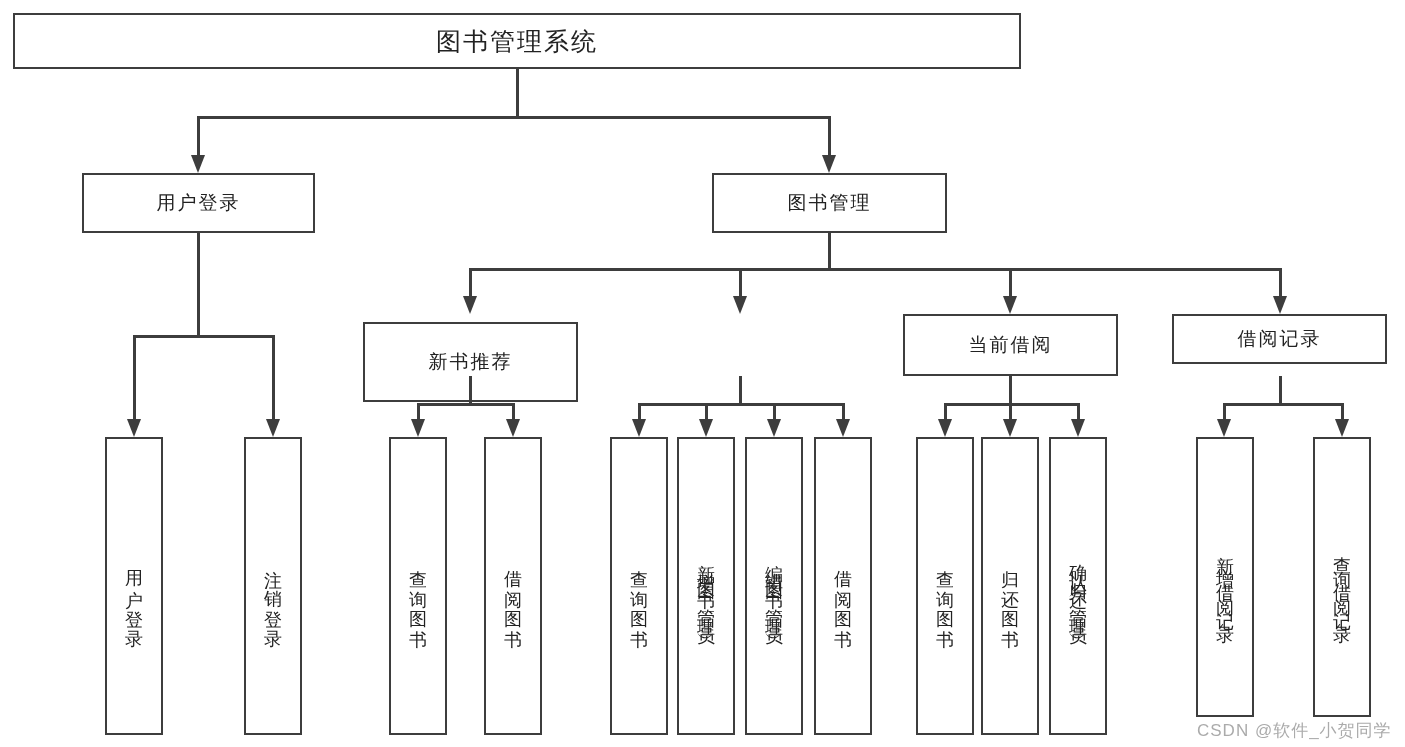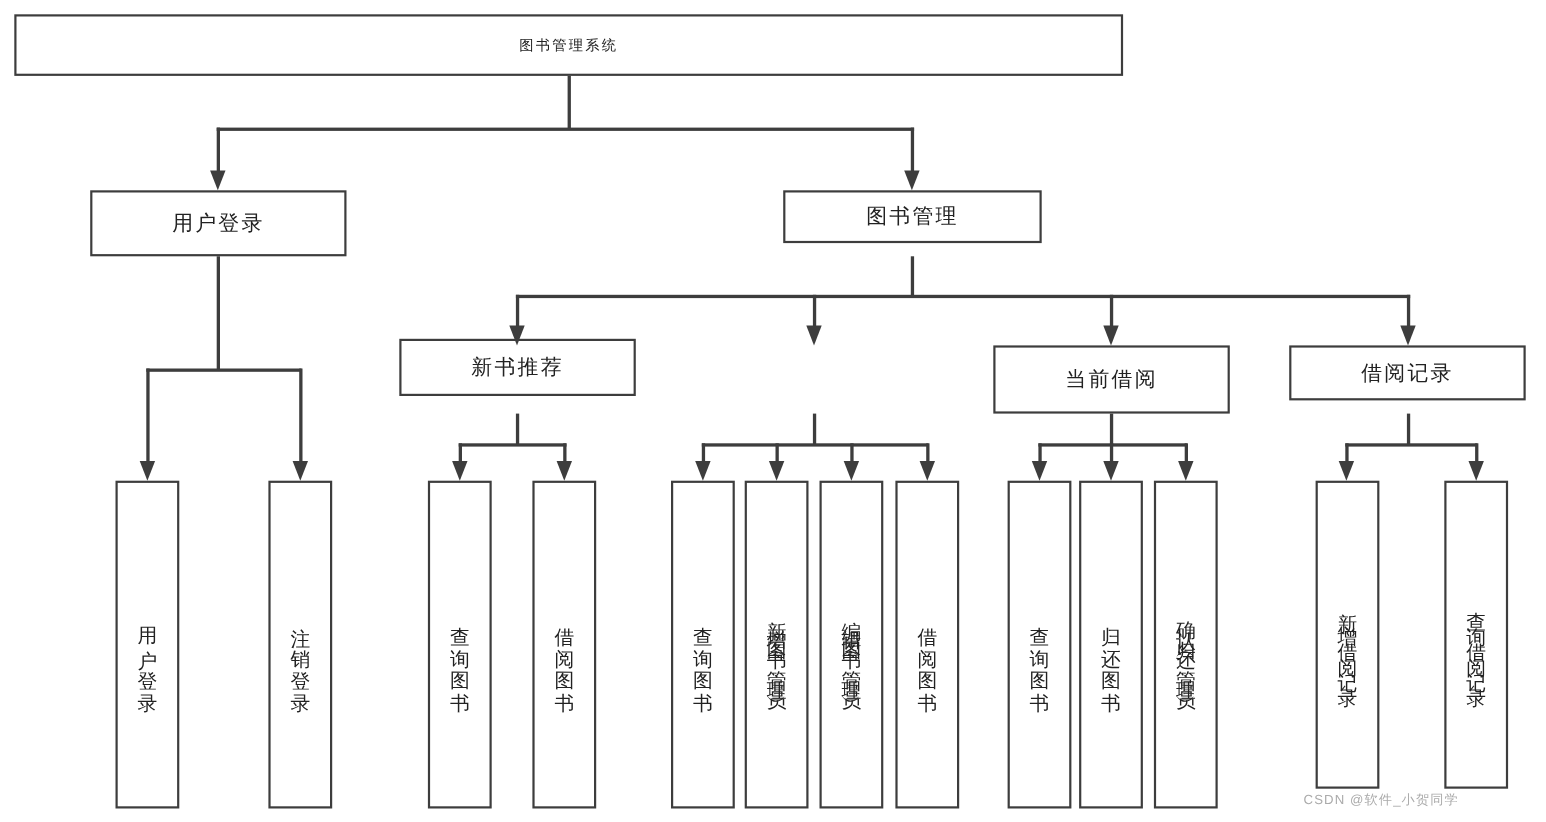--- a/index.html
+++ b/index.html
@@ -13,56 +13,56 @@
     position:relative;width:1405px;height:747px;background:var(--bg);
     font-family:"Liberation Sans","DejaVu Sans",sans-serif;
     color:var(--text);overflow:hidden;
   }
   .box{
     position:absolute;box-sizing:border-box;background:#fff;
     border:2.5px solid var(--line);
     display:flex;align-items:center;justify-content:center;
     text-align:center;white-space:nowrap;
   }
-  .box.root{border-width:2.5px;font-size:13px;letter-spacing:2px;}
+  .box.root{border-width:2.5px;font-size:25px;letter-spacing:2px;}
   .box.lvl2{font-size:19px;letter-spacing:2px;}
   .box.lvl3{font-size:19px;letter-spacing:2px;}
   .box.leaf{font-size:18px;}
   .leaf span{
     writing-mode:vertical-rl;text-orientation:mixed;line-height:1;
     display:block;
   }
   .ls4 span{letter-spacing:20px;margin-bottom:-20px;}
   .ls6 span{letter-spacing:14px;margin-bottom:-14px;}
   .ls9 span{letter-spacing:9px;margin-bottom:-9px;}
   .vline,.hline{position:absolute;background:var(--line);}
   .vline{width:2.5px;}
   .hline{height:2.5px;}
   .arrow{
     position:absolute;width:0;height:0;
     border-left:7px solid transparent;
     border-right:7px solid transparent;
     border-top:18px solid var(--line);
   }
   .watermark{
-    position:absolute;font-size:12px;color:var(--wm);
-    letter-spacing:1px;white-space:nowrap;
+    position:absolute;font-size:17px;color:var(--wm);
+    letter-spacing:1px;white-space:nowrap;margin-left:12px;
   }
 </style>
 </head>
 <body>
 
 <div class="canvas">
 
   <div class="box root" style="left:13px;top:13px;width:1008px;height:56px">图书管理系统</div>
 
   <div class="box lvl2" style="left:82px;top:173px;width:233px;height:60px">用户登录</div>
-  <div class="box lvl2" style="left:712px;top:173px;width:235px;height:48px">图书管理</div>
+  <div class="box lvl2" style="left:712px;top:173px;width:235px;height:60px">图书管理</div>
 
-  <div class="box lvl3" style="left:363px;top:308px;width:215px;height:52px">新书推荐</div>
+  <div class="box lvl3" style="left:363px;top:322px;width:215px;height:80px">新书推荐</div>
   <div class="box lvl3" style="left:903px;top:314px;width:215px;height:62px">当前借阅</div>
   <div class="box lvl3" style="left:1172px;top:314px;width:215px;height:50px">借阅记录</div>
 
   <div class="box leaf ls4" style="left:105px;top:437px;width:58px;height:298px">
     <span>用户登录</span>
     </div>
   <div class="box leaf ls4" style="left:244px;top:437px;width:58px;height:298px">
     <span>注销登录</span>
     </div>
 

